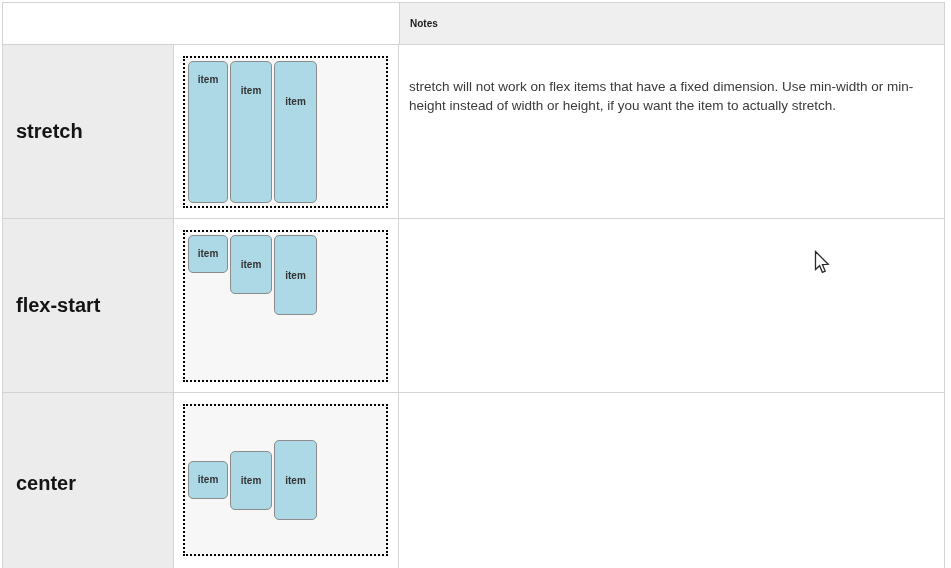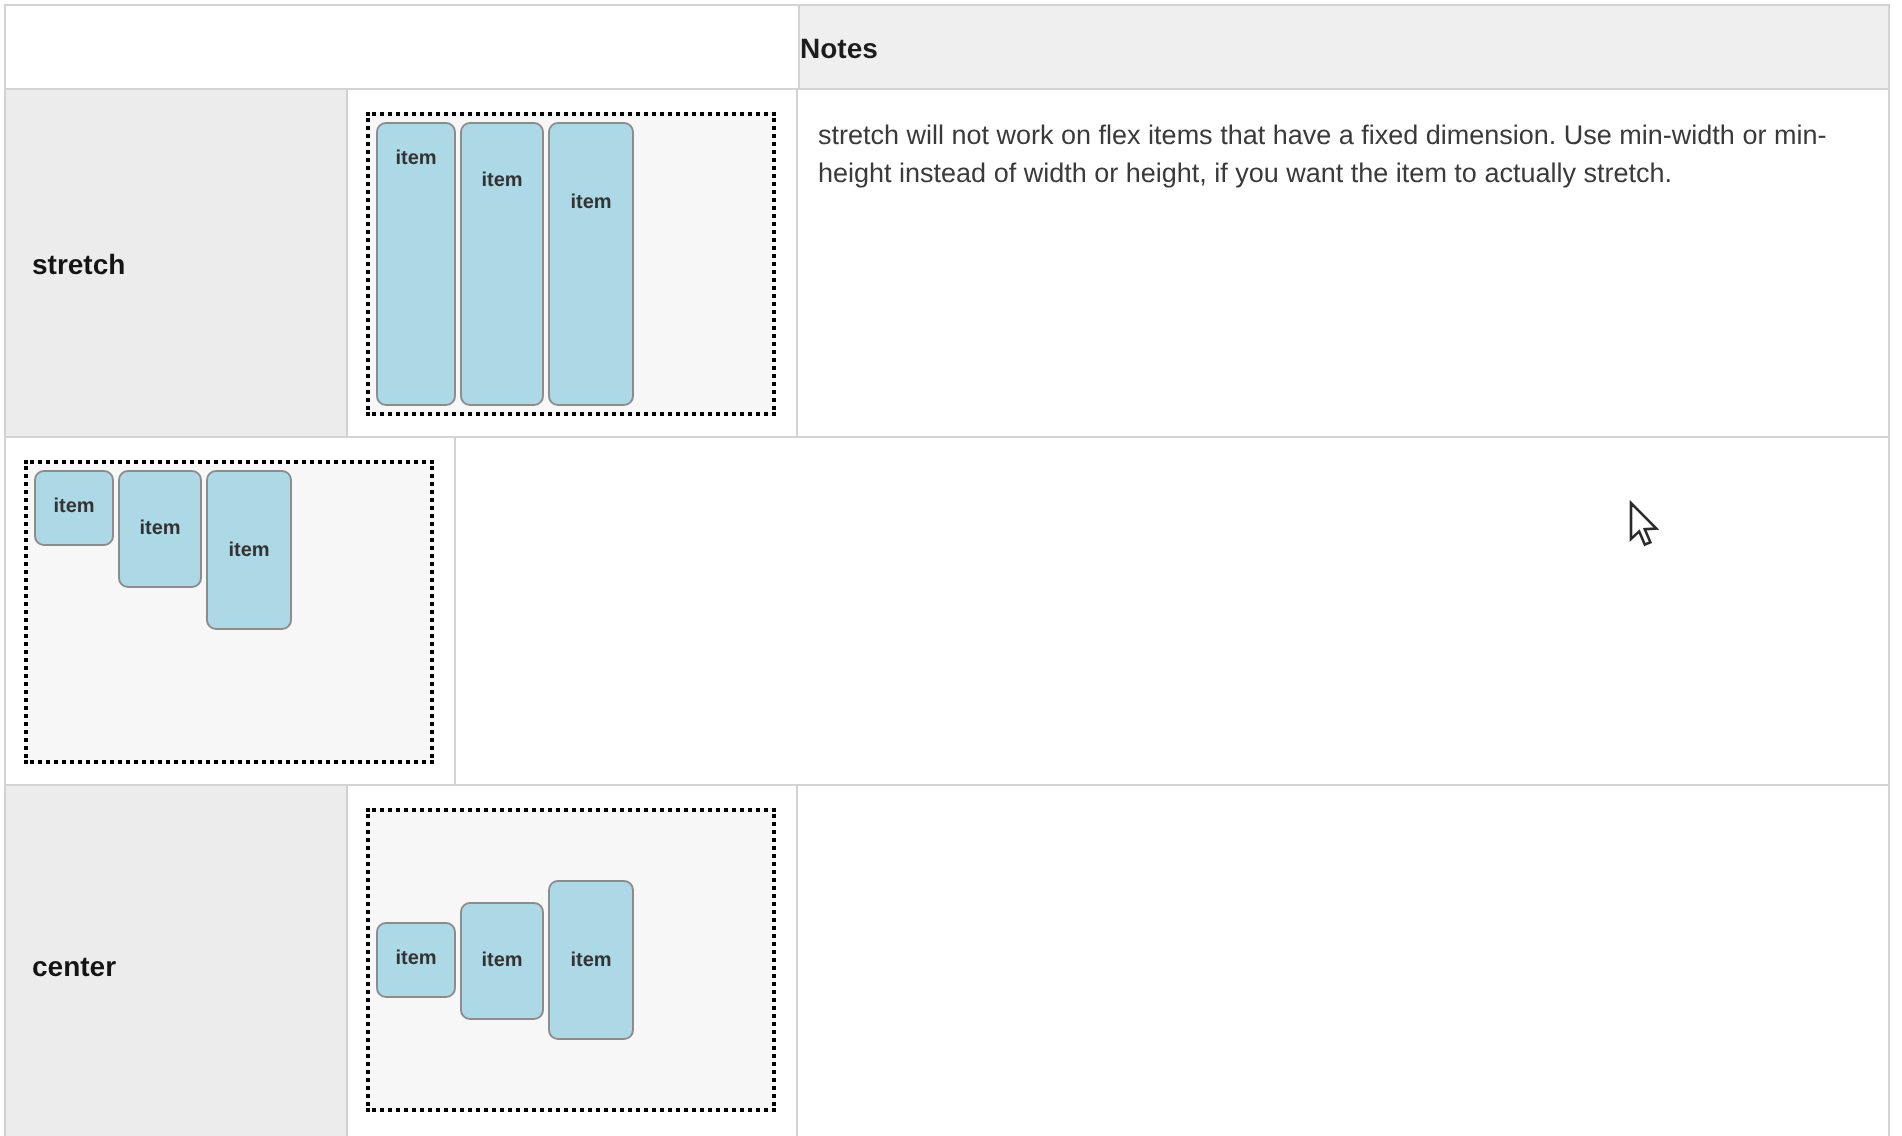--- a/index.html
+++ b/index.html
@@ -26,52 +26,54 @@
   .header-left {
     width: 396px;
     border-right: 1px solid #d3d3d3;
     background: #ffffff;
   }
   .header-notes {
     flex: 1;
     background: #efefef;
     display: flex;
     align-items: center;
+    padding-left: 10px;
     font-weight: bold;
-    font-size: 14px;
+    font-size: 10px;
     color: #1c1c1c;
   }
   .body-row { display: flex; border-bottom: 1px solid #d3d3d3; height: 173px; background: #fff; }
   .body-row.last { height: 180px; border-bottom: none; }
   .label-cell {
     width: 157px;
     background: #ececec;
     border-right: 1px solid #d3d3d3;
     display: flex;
     align-items: center;
     padding-left: 13px;
     font-weight: bold;
-    font-size: 14px;
+    font-size: 20px;
     color: #141414;
   }
   .demo-cell {
     width: 225px;
     border-right: 1px solid #d3d3d3;
     padding: 11px 0 0 9px;
     box-sizing: border-box;
     background: #ffffff;
     font-weight: bold;
   }
   .notes-cell {
     flex: 1;
     padding: 13px 12px 0 10px;
     font-size: 13.5px;
     line-height: 19px;
     color: #3a3a3a;
     background: #ffffff;
+    margin-top: 19px;
   }
   .demo {
     display: flex;
     width: 205px;
     height: 152px;
     box-sizing: border-box;
     border: 2px dotted #000000;
     background: #f7f7f7;
     padding: 3px;
     gap: 2px;
@@ -114,20 +116,21 @@
         <div class="demo">
           <div class="item">item</div>
           <div class="item">item</div>
           <div class="item">item</div>
         </div>
       </div>
       <div class="notes-cell">stretch will not work on flex items that have a fixed dimension. Use min-width or min-height instead of width or height, if you want the item to actually stretch.</div>
     </div>
 
     <div class="body-row row-flex-start">
+      <div class="label-cell">flex-start</div>
       <div class="demo-cell">
         <div class="demo">
           <div class="item">item</div>
           <div class="item">item</div>
           <div class="item">item</div>
         </div>
       </div>
       <div class="notes-cell"></div>
     </div>
 

